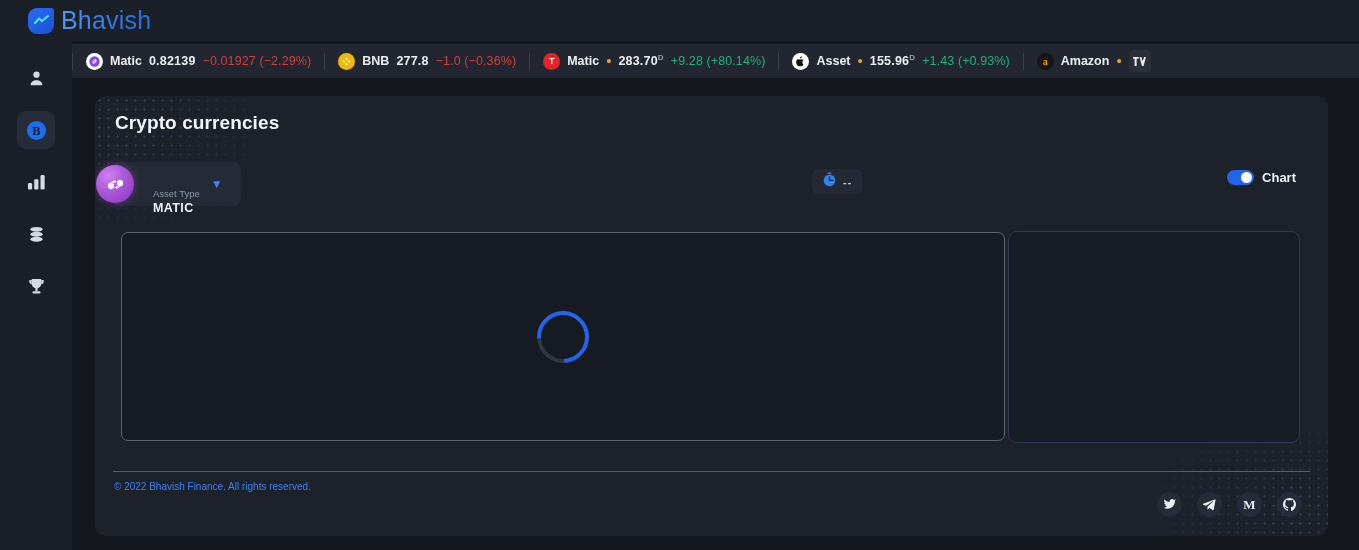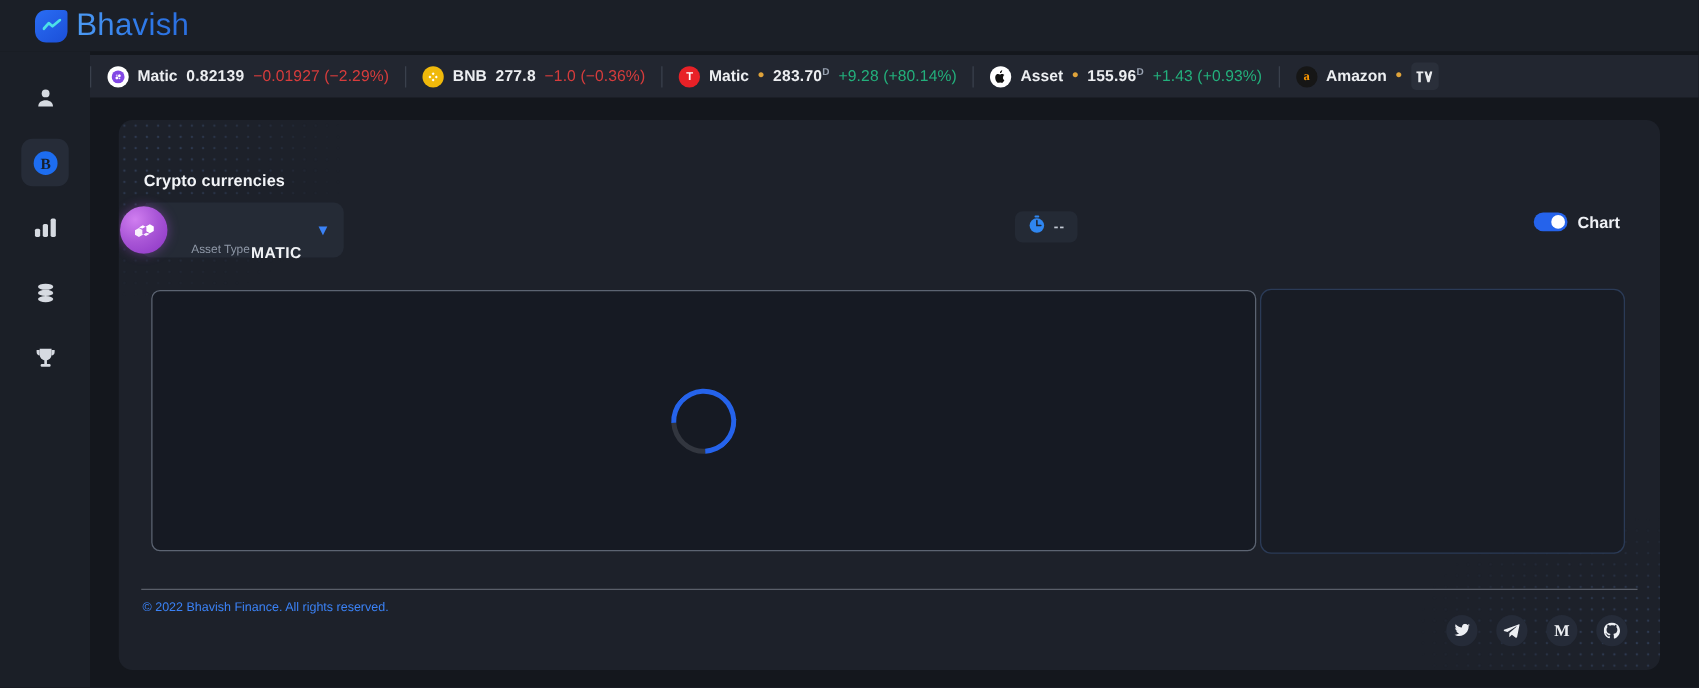--- a/index.html
+++ b/index.html
@@ -142,25 +142,24 @@
   .card-dots.br {
     left: auto; right: 0; top: auto; bottom: 0;
     width: 320px; height: 170px;
     -webkit-mask-image: radial-gradient(ellipse 230px 130px at 290px 140px, #000 10%, transparent 72%);
     mask-image: radial-gradient(ellipse 230px 130px at 290px 140px, #000 10%, transparent 72%);
   }
 
   .card-title {
     position: absolute;
     left: 20px; top: 16px;
-    font-size: 13px;
+    font-size: 19px;
     font-weight: bold;
     letter-spacing: .1px;
     color: #f2f4f7;
-    margin-top: 25px;
   }
 
   
   .controls {
     position: absolute;
     left: 0; top: 66px;
     width: 1233px; height: 44px;
   }
   .asset-select {
     position: absolute;
@@ -177,21 +176,21 @@
   .asset-logo {
     position: absolute;
     left: -17px; top: 50%;
     transform: translateY(-50%);
     width: 38px; height: 38px;
     border-radius: 50%;
     background: radial-gradient(circle at 32% 28%, #d07ef0 0%, #a855d6 48%, #8b34c4 100%);
     display: flex; align-items: center; justify-content: center;
     box-shadow: 0 0 9px rgba(168,85,214,.45);
   }
-  .asset-txt { display: flex; gap: 1px; line-height: 1.15; margin-top: 36px; }
+  .asset-txt { display: flex; flex-direction: column; gap: 1px; line-height: 1.15; margin-top: 36px; }
   .asset-label { font-size: 9.5px; color: #8e97a6; }
   .asset-value { font-size: 12.5px; font-weight: bold; color: #f0f2f5; letter-spacing: .4px; }
   .chev { color: #3b82f6; font-size: 12px; margin-left: 2px; }
 
   .timer-chip {
     position: absolute;
     left: 717px; top: 7px;
     height: 25px;
     background: #242a35;
     border-radius: 6px;

